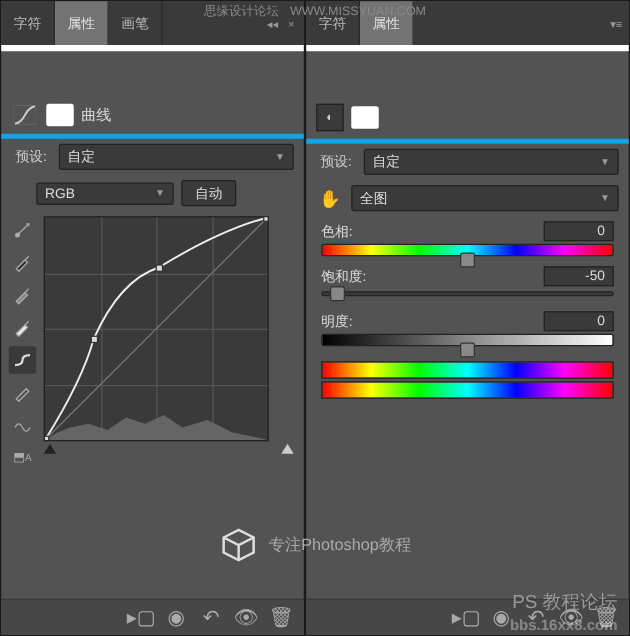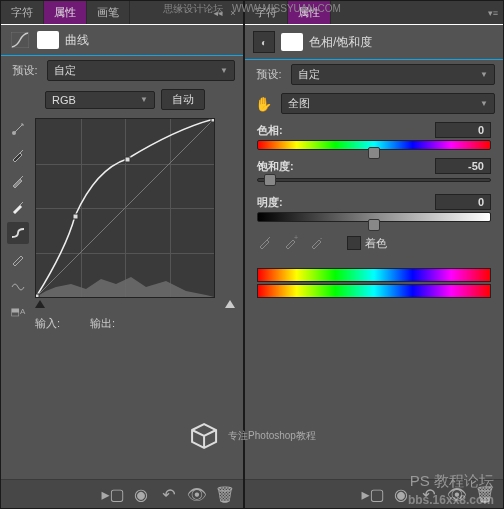--- a/index.html
+++ b/index.html
@@ -1,26 +1,26 @@
 <!DOCTYPE html>
 <html><head>
 <meta charset="utf-8">
 <style>
 * { margin: 0; padding: 0; box-sizing: border-box; font-family: "Microsoft YaHei", sans-serif; }
 body { background: #2a2a2a; width: 504px; height: 509px; position: relative; overflow: hidden; }
 .panels { display: flex; height: 100%; }
 .panel { background: #535353; border: 1px solid #1a1a1a; display: flex; flex-direction: column; }
 .panel-left { width: 244px; }
 .panel-right { width: 260px; }
-.tabs { display: flex; background: #3a3a3a; border-bottom: 1px solid #ffffff; height: 24px; align-items: stretch; }
+.tabs { display: flex; background: #3a3a3a; border-bottom: 5px solid #ffffff; height: 40px; align-items: stretch; }
 .tab { padding: 3px 10px; font-size: 11px; color: #bbb; cursor: pointer; border-right: 1px solid #2a2a2a; display: flex; align-items: center; }
-.tab.active { background: #701a75; color: #e0e0e0; }
+.tab.active { background: #737373; color: #e0e0e0; }
 .tab-ctrls { margin-left: auto; display: flex; align-items: center; padding-right: 4px; gap: 3px; }
 .tab-ctrl { width: 12px; height: 12px; display: flex; align-items: center; justify-content: center; color: #999; font-size: 9px; cursor: pointer; }
-.header { display: flex; align-items: center; padding: 6px 8px; gap: 6px; border-bottom: 1px solid #0ea5e9; }
+.header { display: flex; align-items: center; padding: 6px 8px; gap: 6px; border-bottom: 4px solid #0ea5e9; margin-top: 36px; }
 .icon-box { width: 22px; height: 22px; background: #3a3a3a; border: 1px solid #222; display: flex; align-items: center; justify-content: center; }
 .icon-curves { width: 22px; height: 18px; display: flex; align-items: center; justify-content: center; }
 .mask-box { width: 22px; height: 18px; background: #fff; border-radius: 2px; }
 .header-title { color: #ddd; font-size: 12px; }
 .row { display: flex; align-items: center; padding: 4px 8px; gap: 6px; }
 .label { color: #ccc; font-size: 11px; min-width: 32px; text-align: center; }
 .select { flex: 1; background: #3a3a3a; border: 1px solid #222; color: #ddd; font-size: 11px; padding: 2px 6px; border-radius: 2px; display: flex; justify-content: space-between; align-items: center; }
 .select-arrow { font-size: 8px; color: #999; }
 .btn { background: #3a3a3a; border: 1px solid #222; color: #ddd; font-size: 11px; padding: 2px 10px; border-radius: 2px; cursor: pointer; }
 .content { flex: 1; display: flex; padding: 0 4px; }
@@ -29,42 +29,42 @@
 .tool.active { background: #3a3a3a; }
 .curve-area { flex: 1; padding: 4px; }
 .curve-box { width: 180px; height: 180px; background: #3a3a3a; border: 1px solid #222; position: relative; }
 .curve-grid { position: absolute; inset: 0; }
 .gline { position: absolute; background: #555; }
 .gv { width: 1px; height: 100%; }
 .gh { height: 1px; width: 100%; }
 .io-row { display: flex; padding: 6px 0 0 0; gap: 30px; }
 .io-label { color: #ccc; font-size: 11px; }
 .slider-row { padding: 4px 12px; }
-.slider-label-row { display: flex; justify-content: space-between; align-items: center; margin-bottom: 2px; font-weight: bold; }
+.slider-label-row { display: flex; justify-content: space-between; align-items: center; margin-bottom: 2px; }
 .slider-label { color: #ddd; font-size: 11px; }
 .slider-value { background: #3a3a3a; border: 1px solid #222; color: #ddd; font-size: 11px; padding: 1px 0; width: 56px; text-align: right; padding-right: 6px; }
 .gradient-bar { height: 10px; border-radius: 2px; position: relative; margin-top: 2px; border: 1px solid #222; }
 .gradient-hue { background: linear-gradient(to right, #ff0000, #ffff00, #00ff00, #00ffff, #0000ff, #ff00ff, #ff0000); }
 .gradient-gray { background: linear-gradient(to right, #000, #888, #fff); }
 .slider-track { height: 4px; background: #3a3a3a; border: 1px solid #222; border-radius: 2px; position: relative; margin: 4px 0; }
 .slider-thumb { position: absolute; width: 12px; height: 12px; background: #888; border: 1px solid #333; border-radius: 2px; top: -5px; transform: translateX(-50%); }
 .eyedrop-row { display: flex; align-items: center; gap: 8px; padding: 8px 12px; }
 .eyedrop { width: 18px; height: 18px; color: #888; cursor: pointer; }
 .checkbox-wrap { display: flex; align-items: center; gap: 4px; margin-left: 12px; }
 .checkbox { width: 14px; height: 14px; background: #3a3a3a; border: 1px solid #222; }
 .hue-strip { margin: 8px 12px; }
 .hue-bar { height: 14px; background: linear-gradient(to right, #ff0000, #ffff00, #00ff00, #00ffff, #0000ff, #ff00ff, #ff0000); border: 1px solid #222; margin-bottom: 2px; }
 .footer { display: flex; justify-content: flex-end; align-items: center; padding: 4px 8px; border-top: 1px solid #3a3a3a; gap: 8px; background: #474747; }
 .footer-icon { width: 20px; height: 20px; display: flex; align-items: center; justify-content: center; color: #aaa; cursor: pointer; }
 .watermark-top { position: absolute; top: 2px; left: 50%; transform: translateX(-50%); color: #888; font-size: 10px; z-index: 10; text-align: left; }
 .watermark-logo { position: absolute; top: 420px; left: 50%; transform: translateX(-50%); color: #ccc; z-index: 10; text-align: center; display: flex; align-items: center; gap: 8px; }
 .logo-icon { width: 32px; height: 32px; }
 .logo-text { text-align: left; }
 .logo-title { font-size: 18px; font-weight: bold; color: #eee; }
-.logo-sub { font-size: 10px; color: #aaa; }
+.logo-sub { font-size: 13px; color: #aaa; }
 .watermark-br { position: absolute; bottom: 18px; right: 10px; color: #999; font-size: 15px; z-index: 10; }
 .watermark-bb { position: absolute; bottom: 2px; right: 10px; color: rgba(255,255,255,0.35); font-size: 12px; z-index: 10; font-weight: bold;}
 .arrow-marker { width: 0; height: 0; border-left: 5px solid transparent; border-right: 5px solid transparent; border-bottom: 8px solid #888; }
 .hand-icon { width:22px; height:18px; display:flex; align-items:center; justify-content:center; color:#ccc; font-size:14px; }
 </style>
 </head>
 <body>
 
 <div class="watermark-top">
   <span>思缘设计论坛</span>
@@ -93,21 +93,21 @@
       <div class="mask-box"></div>
       <div class="header-title">曲线</div>
     </div>
     <div class="row">
       <div class="label">预设:</div>
       <div class="select">
         <span>自定</span>
         <span class="select-arrow">▼</span>
       </div>
     </div>
-    <div class="row" style="padding-left:44px;">
+    <div class="row" style="padding-left:28px;">
       <div class="select" style="flex:0 0 110px;">
         <span>RGB</span>
         <span class="select-arrow">▼</span>
       </div>
       <div class="btn">自动</div>
     </div>
     <div class="content">
       <div class="toolcol">
         <div class="tool">
             <svg width="16" height="16" viewBox="0 0 16 16">
@@ -164,24 +164,20 @@
             <rect x="-2" y="175" width="5" height="5" fill="#ddd" stroke="#333"></rect>
             <rect x="37" y="95" width="5" height="5" fill="#ddd" stroke="#333"></rect>
             <rect x="89" y="38" width="5" height="5" fill="#ddd" stroke="#333"></rect>
             <rect x="175" y="-2" width="5" height="5" fill="#ddd" stroke="#333"></rect>
           </svg>
         </div>
         <div style="display:flex; justify-content:space-between; padding:2px 0;">
           <div class="arrow-marker" style="border-bottom-color:#222;"></div>
           <div class="arrow-marker" style="border-bottom-color:#ccc;"></div>
         </div>
-        <div class="io-row">
-          <div class="io-label">输入:</div>
-          <div class="io-label">输出:</div>
-        </div>
       </div>
     </div>
     <div style="flex:1"></div>
     <div class="footer">
       <div class="footer-icon">▸▢</div>
       <div class="footer-icon">◉</div>
       <div class="footer-icon">↶</div>
       <div class="footer-icon">👁</div>
       <div class="footer-icon">🗑</div>
     </div>
@@ -191,21 +187,20 @@
     <div class="tabs">
       <div class="tab">字符</div>
       <div class="tab active">属性</div>
       <div class="tab-ctrls">
         <div class="tab-ctrl">▾≡</div>
       </div>
     </div>
     <div class="header">
       <div class="icon-box" style="font-size:10px;color:#ccc;">◐</div>
       <div class="mask-box"></div>
-      <div class="header-title">色相/饱和度</div>
     </div>
     <div class="row">
       <div class="label">预设:</div>
       <div class="select">
         <span>自定</span>
         <span class="select-arrow">▼</span>
       </div>
     </div>
     <div class="row">
       <div class="hand-icon">✋</div>
@@ -238,37 +233,20 @@
     <div class="slider-row">
       <div class="slider-label-row">
         <div class="slider-label">明度:</div>
         <div class="slider-value">0</div>
       </div>
       <div class="gradient-bar gradient-gray">
         <div class="slider-thumb" style="left:50%; top:6px;"></div>
       </div>
     </div>
 
-    <div class="eyedrop-row">
-      <div class="eyedrop"><svg width="16" height="16" viewBox="0 0 16 16">
-            <path d="M3 13 L10 6 L12 8 L5 15 Z M10 6 L13 3" stroke="#888" fill="none"></path>
-          </svg></div>
-      <div class="eyedrop"><svg width="16" height="16" viewBox="0 0 16 16">
-            <path d="M3 13 L10 6 L12 8 L5 15 Z" stroke="#888" fill="none"></path>
-            <text x="11" y="6" font-size="7" fill="#888">+</text>
-          </svg></div>
-      <div class="eyedrop"><svg width="16" height="16" viewBox="0 0 16 16">
-            <path d="M3 13 L10 6 L12 8 L5 15 Z" stroke="#888" fill="none"></path>
-            <text x="11" y="6" font-size="7" fill="#888">-</text>
-          </svg></div>
-      <div class="checkbox-wrap">
-        <div class="checkbox"></div>
-        <div class="slider-label">着色</div>
-      </div>
-    </div>
 
     <div class="hue-strip">
       <div class="hue-bar"></div>
       <div class="hue-bar"></div>
     </div>
 
     <div style="flex:1"></div>
     <div class="footer">
       <div class="footer-icon">▸▢</div>
       <div class="footer-icon">◉</div>

